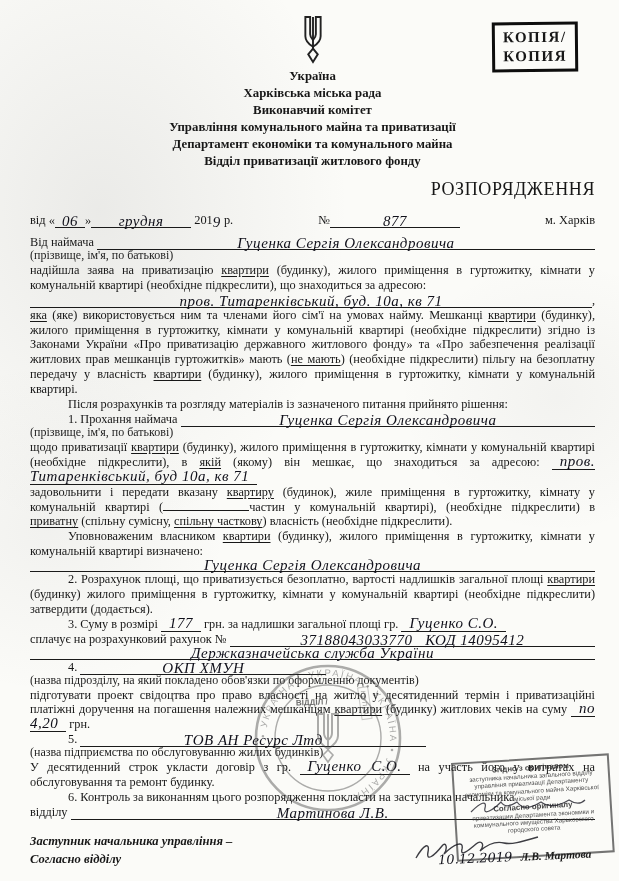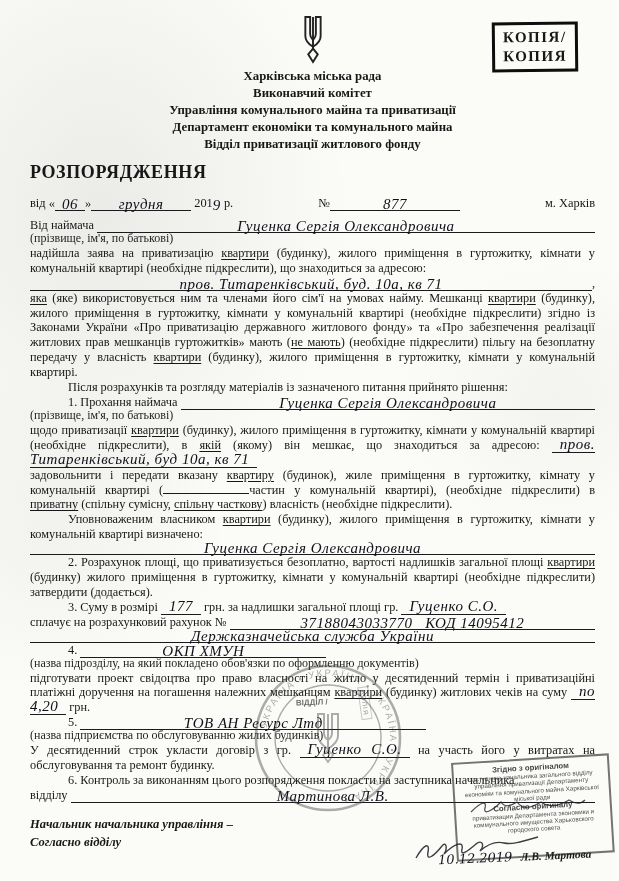--- a/index.html
+++ b/index.html
@@ -5,21 +5,21 @@
   html,body{margin:0;padding:0;}
   body{background:#8a8a8a;font-family:"Liberation Serif",serif;}
   .page{position:relative;width:619px;height:881px;margin:0 auto;background:#fbfbf8;overflow:hidden;color:#171717;
     background-image:
       radial-gradient(ellipse at 16% 24%, rgba(90,90,90,.10), transparent 34%),
       radial-gradient(ellipse at 8% 60%, rgba(90,90,90,.06), transparent 22%),
       radial-gradient(ellipse at 90% 45%, rgba(90,90,90,.05), transparent 20%);}
   .content{position:absolute;left:30px;top:14px;width:565px;}
   .emblem{display:block;margin:0 auto 4px;}
   .hline{text-align:center;font-weight:bold;font-size:12.8px;line-height:17px;}
-  .title{text-align:left;font-weight:bold;font-size:18px;letter-spacing:.6px;margin-top:9px;}
+  .title{text-align:right;font-weight:normal;font-size:18px;letter-spacing:.6px;margin-top:9px;}
   .dateline{display:flex;justify-content:space-between;align-items:flex-start;margin-top:13px;font-size:12.4px;margin-bottom:7px;}
   .dl-group{display:flex;align-items:flex-end;white-space:pre;}
   .dl-blank{display:inline-block;border-bottom:1.2px solid #1a1a1a;text-align:center;}
   .w-day{min-width:30px;} .w-month{min-width:100px;} .w-num{min-width:130px;}
   .blk{font-size:12.3px;line-height:14.9px;}
   .blk.p{text-align:justify;}
   .blk.line{display:flex;align-items:flex-end;white-space:pre;}
   .blk.caption{font-size:12px;line-height:11px;color:#1e1e1e;margin-bottom:2px;}
   .blk.ind{text-indent:38px;}
   .blk.line.ind{text-indent:0;padding-left:38px;}
@@ -56,20 +56,21 @@
 
   <div class="content">
 
     <svg class="emblem" width="42" height="50" viewBox="0 0 44 52">
       <path d="M14 3v20c0 5 3 8 8 11 5-3 8-6 8-11V3h-5v18c0 3-1 4-3 6-2-2-3-3-3-6V3z" fill="none" stroke="#222" stroke-width="2"></path>
       <path d="M22 3v33" stroke="#222" stroke-width="2" fill="none"></path>
       <path d="M22 36l-5 6 5 8 5-8z" fill="none" stroke="#222" stroke-width="2"></path>
     </svg>
 
     <div>
+        <div class="hline">Україна</div>
         <div class="hline">Харківська міська рада</div>
         <div class="hline">Виконавчий комітет</div>
         <div class="hline">Управління комунального майна та приватизації</div>
         <div class="hline">Департамент економіки та комунального майна</div>
         <div class="hline">Відділ приватизації житлового фонду</div>
       </div>
 
     <div class="title">РОЗПОРЯДЖЕННЯ</div>
 
     <div class="dateline">
@@ -111,21 +112,21 @@
         <div class="blk p"><span class="pr">підготувати проект свідоцтва про право власності на житло у десятиденний термін і приватизаційні платіжні доручення на погашення належних мешканцям </span><span class="u">квартири</span><span class="pr"> (будинку) житлових чеків на суму </span><span class="hw blank">по 4,20</span><span class="pr"> грн.</span></div>
         <div class="blk line ind"><span class="pr">5. </span><span class="hw blank wide">ТОВ АН Ресурс Лтд</span></div>
         <div class="blk caption">(назва підприємства по обслуговуванню жилих будинків)</div>
         <div class="blk p"><span class="pr">У десятиденний строк укласти договір з гр. </span><span class="hw blank">Гуценко С.О.</span><span class="pr"> на участь його у витратах на обслуговування та ремонт будинку.</span></div>
         <div class="blk p ind">6. Контроль за виконанням цього розпорядження покласти на заступника начальника</div>
         <div class="blk line"><span class="pr">відділу </span><span class="hw blank full">Мартинова Л.В.</span></div>
       </div>
 
     <div class="sig-row">
       <div class="sig-left">
-          <div class="sig-title-line">Начальник начальника управління –</div>
+          <div class="sig-title-line">Заступник начальника управління –</div>
           <div class="sig-title-line">Согласно відділу</div>
         </div>
       <div></div>
     </div>
 
   </div>
 
   <div class="copy-stamp">
     <div class="cs-line">КОПІЯ/</div>
     <div class="cs-line">КОПИЯ</div>

